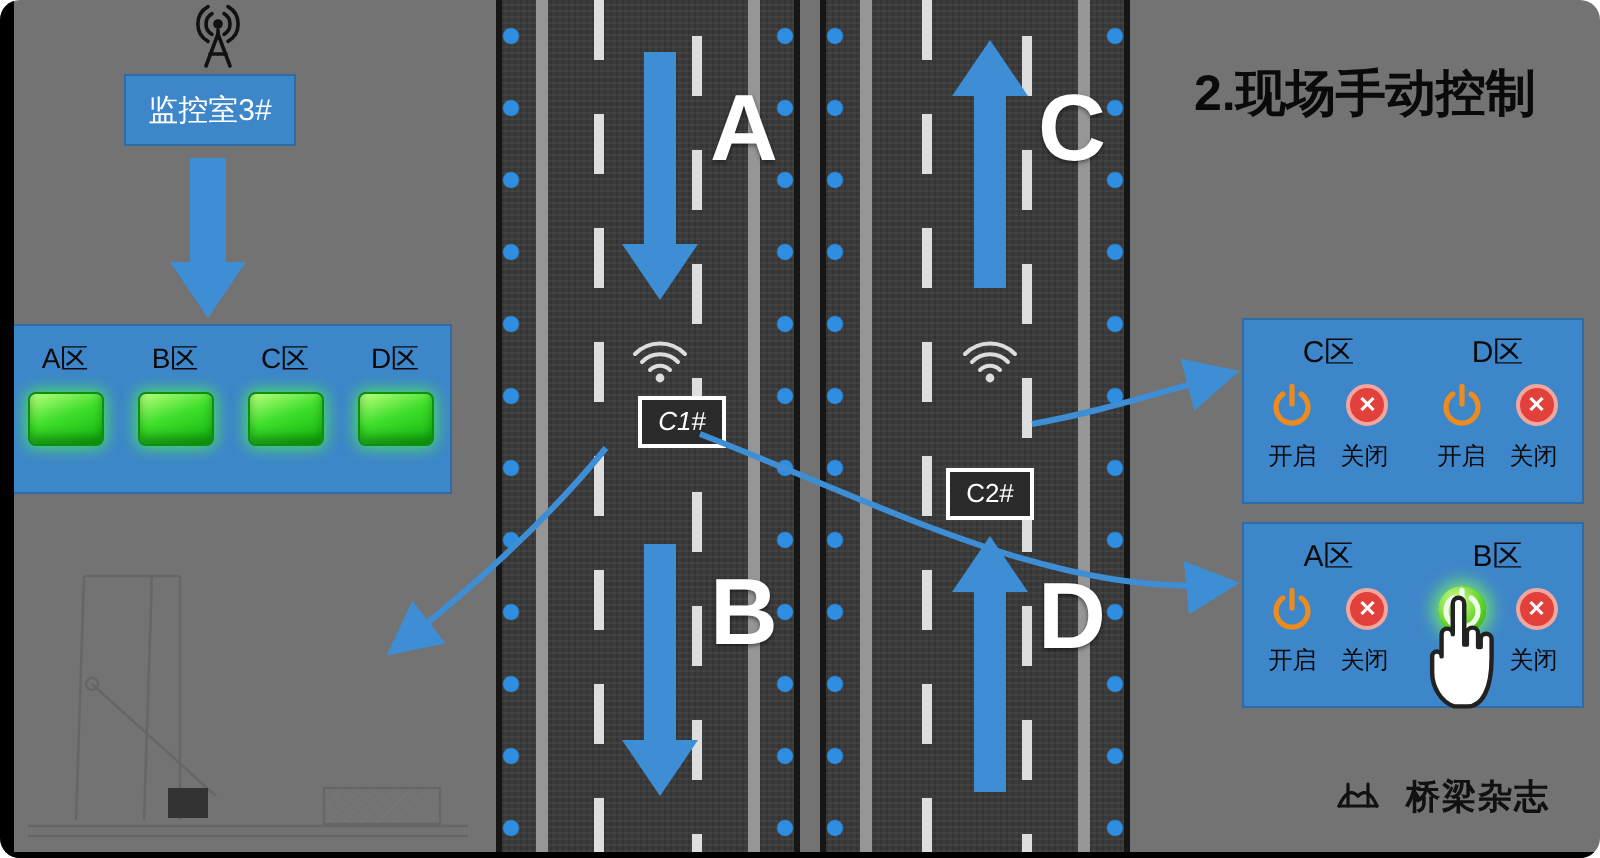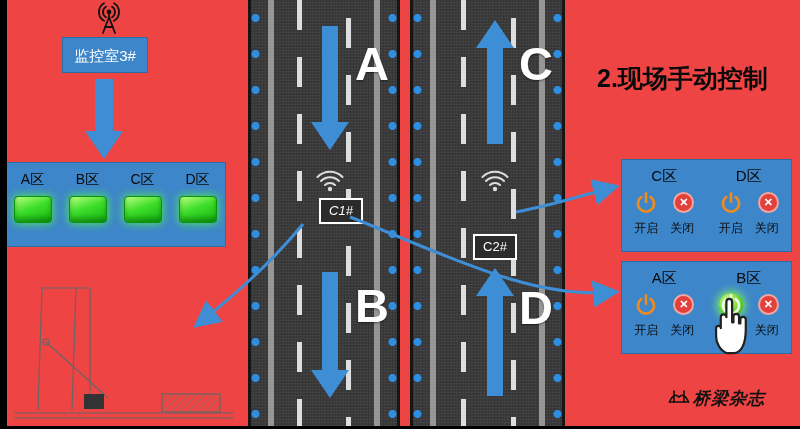--- a/index.html
+++ b/index.html
@@ -1,17 +1,17 @@
 <!DOCTYPE html>
 <html style="--accent_blue: #3e86ca; --arrow_blue: #3e8ed6; --road_gray: #3b3b3b; --lamp_green: #2ecc2e; --power_orange: #ef8b1d; --close_red: #e2403a; --active_green: #5ad121;"><head>
 <meta charset="utf-8">
 <style>
   * { margin:0; padding:0; box-sizing:border-box; }
   body { background:#fff; font-family:"Liberation Sans", sans-serif; }
-  #canvas { position:relative; width:800px; height:429px; background:#ef4444; overflow:hidden; }
+  #canvas { position:relative; width:800px; height:429px; background:#737373; overflow:hidden;border-radius:10px; }
   .abs { position:absolute; }
 
   
   .edge-left { left:0; top:0; width:7px; height:429px; background:#000; z-index:6; }
   .edge-bottom { left:0; top:426px; width:800px; height:3px; background:#000; z-index:6; }
 
   
   .monitor-box { left:62px; top:37px; width:86px; height:36px; background:var(--accent_blue,#3e86ca);
     color:#fff; font-size:15px; line-height:36px; text-align:center; border:1px solid #2d6ca6; }
   .big-arrow { z-index:2; }
@@ -42,42 +42,42 @@
   .dash { top:0; bottom:0; width:5px;
     background-image: linear-gradient(to bottom, #dedede 0 30px, rgba(0,0,0,0) 30px 57px);
     background-size:5px 57px; background-repeat:repeat-y; }
   .dash.d2 { background-position:0 18px; }
   .lane-letter { width:50px; text-align:center; color:#fff; font-weight:bold; font-size:47px;
     text-shadow:0 1px 2px rgba(0,0,0,.5); }
   .sensor-box { width:44px; height:26px; background:#2b2b2b; border:2px solid #fff; color:#fff;
     font-size:13px; line-height:22px; text-align:center; }
 
   
-  .page-title { left:597px; top:30px; width:202px; font-size:25px; font-weight:bold; color:#0a0a0a;margin-top:32px; }
+  .page-title { left:597px; top:30px; width:202px; font-size:25px; font-weight:bold; color:#0a0a0a; }
   .control-panel { width:171px; height:93px; background:var(--accent_blue,#3e86ca);
     border:1px solid #2d6ca6; display:flex; }
   .cp-1 { left:621px; top:159px; } .cp-2 { left:621px; top:261px; }
   .zone { width:50%; text-align:center; padding-top:7px; }
   .zone-name { font-size:15px; color:#0a0a0a; height:19px; }
   .btn-row { display:flex; justify-content:center; align-items:center; gap:15px; height:27px; margin-top:3px; }
   .power-btn { width:24px; height:24px; cursor:pointer; }
   .power-btn svg { width:24px; height:24px; display:block; }
   .pg { stroke:var(--power_orange,#ef8b1d); stroke-width:2.6; fill:none; stroke-linecap:round; }
   .power-btn.active { background:radial-gradient(circle at 38% 32%, #dcff96, var(--active_green,#5ad121) 60%, #2f9e0d);
     border-radius:50%; box-shadow:0 0 9px 2px rgba(130,255,80,.85); }
   .power-btn.active .pg { stroke:#eefbe8; }
   .close-btn { width:21px; height:21px; border-radius:50%; background:var(--close_red,#e2403a);
     border:2px solid #f2a69e; color:#fff; font-size:11px; font-weight:bold;
     display:flex; align-items:center; justify-content:center; cursor:pointer; }
   .lbl-row { display:flex; justify-content:center; gap:8px; margin-top:4px; font-size:12px; color:#0a0a0a;text-align:center; }
   .lbl-row span { width:28px; display:inline-block; }
 
   .hand-cursor { left:708px; top:296px; width:50px; height:60px; z-index:10; }
 
-  .logo { left:668px; top:387px; display:flex; align-items:flex-start; gap:3px;font-style:italic; }
+  .logo { left:668px; top:387px; display:flex; align-items:center; gap:13px; }
   .logo-text { font-size:17px; font-weight:bold; color:#111; letter-spacing:1px; }
 
   .overlay { left:0; top:0; width:800px; height:429px; pointer-events:none; z-index:4; }
 </style>
 </head>
 <body>
 
 <div id="canvas">
 
   <div class="abs edge-left"></div>

